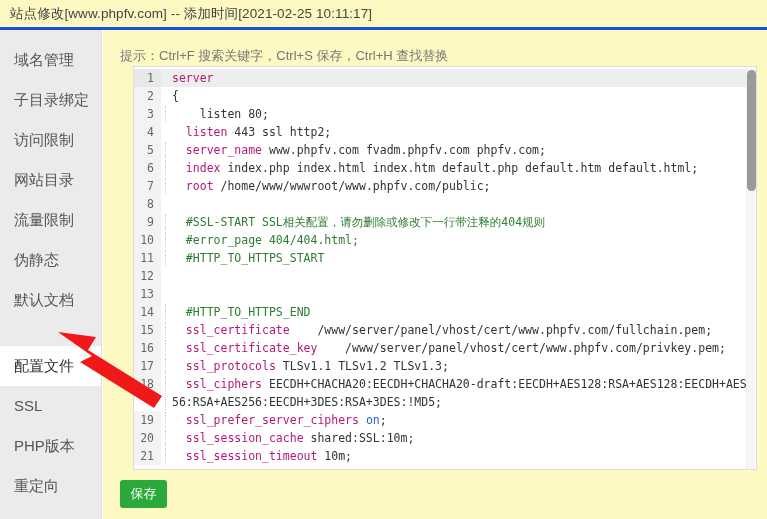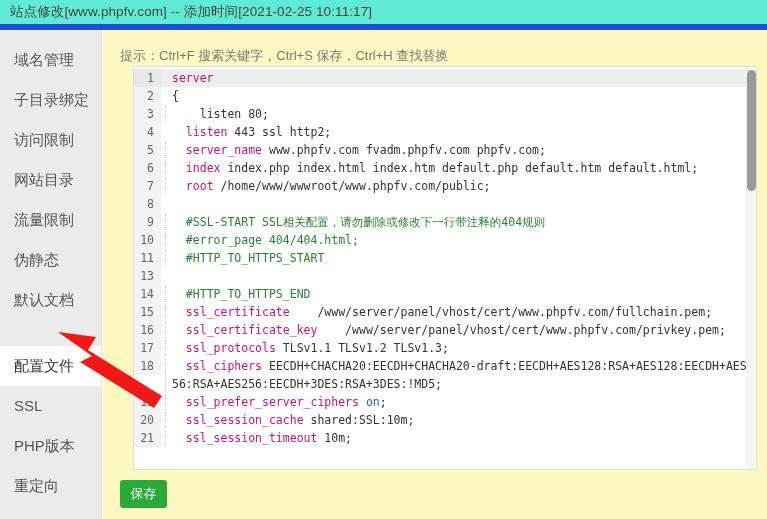--- a/index.html
+++ b/index.html
@@ -14,22 +14,22 @@
     position: relative;
     width: 767px; height: 519px;
     background: #fff;
   }
 
   
   .header {
     position: absolute;
     left: 0; top: 0;
     width: 767px; height: 30px;
-    background: #5eead4;
-    border-bottom: 6px solid #1d4ed8;
+    background: #fef9c3;
+    border-bottom: 3px solid #1d4ed8;
     display: flex;
     align-items: center;
   }
   .header-title {
     padding-left: 10px;
     font-size: 13.5px;
     color: #444;
     letter-spacing: 0.1px;
     white-space: nowrap;
   }
@@ -234,20 +234,24 @@
           </div>
           <div class="line">
             <div class="gutter">10</div>
             <div class="code ind"><span class="cmt">  #error_page 404/404.html;</span></div>
           </div>
           <div class="line">
             <div class="gutter">11</div>
             <div class="code ind"><span class="cmt">  #HTTP_TO_HTTPS_START</span></div>
           </div>
           <div class="line">
+            <div class="gutter">12</div>
+            <div class="code"><span></span></div>
+          </div>
+          <div class="line">
             <div class="gutter">13</div>
             <div class="code"><span></span></div>
           </div>
           <div class="line">
             <div class="gutter">14</div>
             <div class="code ind"><span class="cmt">  #HTTP_TO_HTTPS_END</span></div>
           </div>
           <div class="line">
             <div class="gutter">15</div>
             <div class="code ind"><span>  </span><span class="kw">ssl_certificate</span><span>    /www/server/panel/vhost/cert/www.phpfv.com/fullchain.pem;</span></div>

